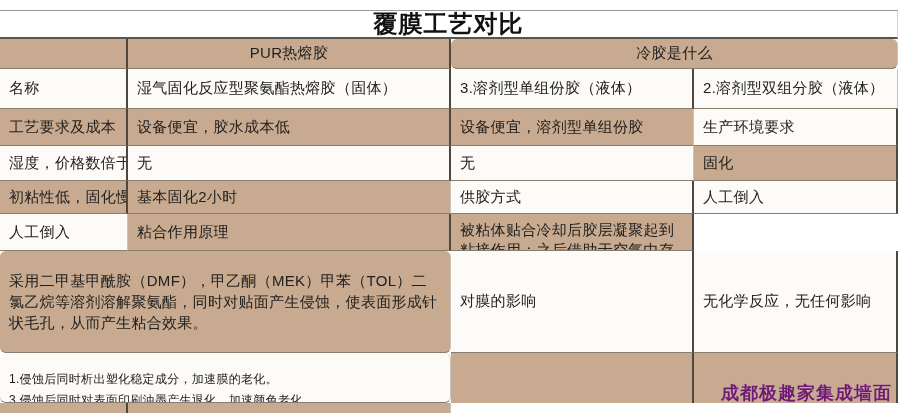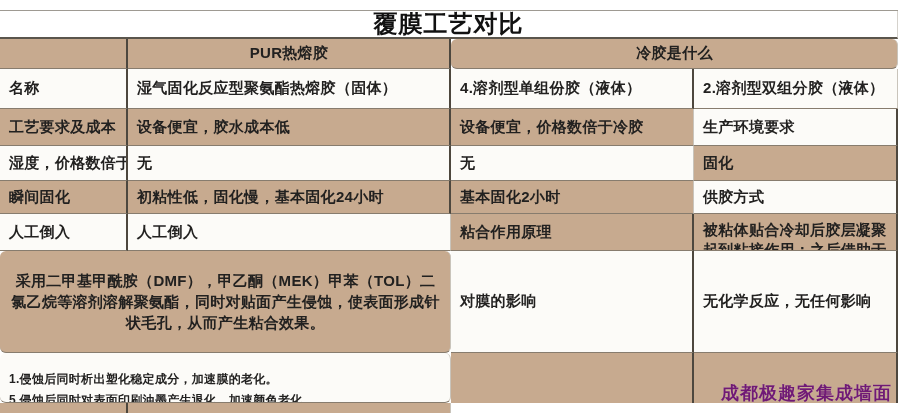--- a/index.html
+++ b/index.html
@@ -25,21 +25,21 @@
     grid-template-rows:28px 30px 40px 37px 35px 33px 37px 102px 50px 11px;
     border-top:1px solid #9e9a92;
     box-sizing:border-box;
   }
   .cell{
     box-sizing:border-box;
     display:flex;align-items:center;
     padding:2px 8px 2px 9px;
     border-right:2px solid var(--bv);
     border-bottom:1px solid var(--bh);
-    font-size:15px;font-weight:700;
+    font-size:15px;font-weight:400;
     letter-spacing:.3px;
     overflow:hidden;
     line-height:1.35;
   }
   .cell.lastcol{border-right:1px solid #c9c4bb;}
   .tan{background:var(--tan);}
   .white{background:var(--white-row);}
   .title-cell{
     grid-column:1 / -1;
     justify-content:center;
@@ -52,21 +52,21 @@
   }
   .center{justify-content:center;text-align:center;}
   .span2{grid-column:span 2;border-radius:6px;}
   .nowrap{white-space:nowrap;}
   .longtext{
     align-items:flex-start;
     padding-top:6px;
     line-height:20px;
     display:block;
   }
-  .midtext{line-height:21px;text-align:center;}
+  .midtext{line-height:21px;}
   .twolines{display:block;padding-top:16px;line-height:21px;font-size:12px;}
   .stub{border-bottom:none;}
   .watermark{
     position:absolute;right:6px;bottom:8px;
     font-size:18px;font-weight:700;color:#701a75;
     letter-spacing:1px;
     text-shadow:0 0 1px rgba(255,255,255,.35);
   }
 </style>
 </head>
@@ -76,50 +76,49 @@
   <div class="grid">
 
     <div class="cell title-cell">覆膜工艺对比</div>
 
     <div class="cell tan"></div>
     <div class="cell tan center">PUR热熔胶</div>
     <div class="cell tan center span2 lastcol">冷胶是什么</div>
 
     <div class="cell white">名称</div>
     <div class="cell white nowrap">湿气固化反应型聚氨酯热熔胶（固体）</div>
-    <div class="cell white nowrap">4.溶剂型单组份胶（液体）</div>
+    <div class="cell white nowrap">3.溶剂型单组份胶（液体）</div>
     <div class="cell white nowrap lastcol">2.溶剂型双组分胶（液体）</div>
 
     <div class="cell tan nowrap">工艺要求及成本</div>
     <div class="cell tan nowrap">设备便宜，胶水成本低</div>
-    <div class="cell tan nowrap lastcol">设备便宜，价格数倍于冷胶</div>
+    <div class="cell tan nowrap lastcol">设备便宜，溶剂型单组份胶</div>
 
     <div class="cell white nowrap">生产环境要求</div>
     <div class="cell white nowrap">湿度，价格数倍于冷胶</div>
     <div class="cell white nowrap">无</div>
     <div class="cell white nowrap lastcol">无</div>
 
     <div class="cell tan nowrap">固化</div>
-    <div class="cell tan nowrap">瞬间固化</div>
     <div class="cell tan nowrap">初粘性低，固化慢，基本固化24小时</div>
     <div class="cell tan nowrap lastcol">基本固化2小时</div>
 
     <div class="cell white nowrap">供胶方式</div>
     <div class="cell white nowrap">人工倒入</div>
     <div class="cell white nowrap lastcol">人工倒入</div>
 
     <div class="cell tan">粘合作用原理</div>
     <div class="cell tan longtext">被粘体贴合冷却后胶层凝聚起到粘接作用；之后借助于空气中存在的湿气和被粘体表面附着的湿气与之反应、扩链，生成具有高聚力的高分子聚合物，使粘合力、耐热性、耐低温性等显著提高。对基膜及板材毫无损伤。</div>
     <div class="cell tan span2 midtext lastcol">采用二甲基甲酰胺（DMF），甲乙酮（MEK）甲苯（TOL）二氯乙烷等溶剂溶解聚氨酯，同时对贴面产生侵蚀，使表面形成针状毛孔，从而产生粘合效果。</div>
 
     <div class="cell white nowrap">对膜的影响</div>
     <div class="cell white nowrap">无化学反应，无任何影响</div>
     <div class="cell white span2 twolines lastcol">
       <div>1.侵蚀后同时析出塑化稳定成分，加速膜的老化。</div>
-      <div>5.侵蚀后同时对表面印刷油墨产生退化，加速颜色老化。</div>
+      <div>3.侵蚀后同时对表面印刷油墨产生退化，加速颜色老化。</div>
     </div>
 
     <div class="cell tan stub"></div>
     <div class="cell tan stub"></div>
     <div class="cell tan stub"></div>
     <div class="cell tan stub lastcol"></div>
 
   </div>
 
   <div class="watermark">成都极趣家集成墙面</div>

